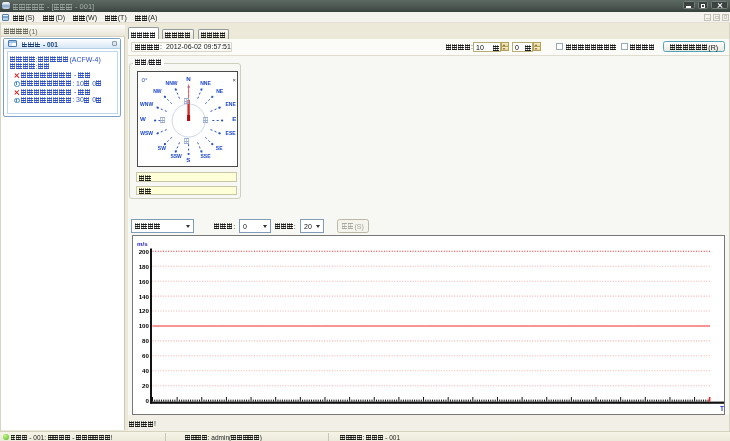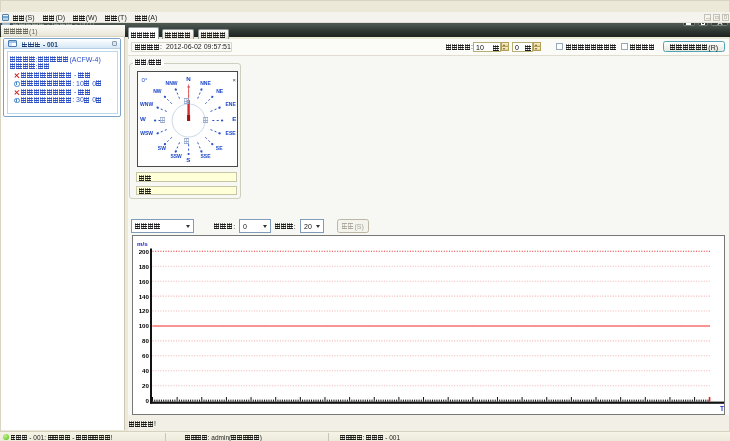--- a/index.html
+++ b/index.html
@@ -13,21 +13,21 @@
 repeating-linear-gradient(90deg,rgba(16,50,110,.6) 0 1px,transparent 1px 2.3px)}
 .kw{background:repeating-linear-gradient(0deg,rgba(165,175,170,.8) 0 1px,transparent 1px 2.35px),
 repeating-linear-gradient(90deg,rgba(165,175,170,.42) 0 1px,transparent 1px 2.3px)}
 .kg{background:repeating-linear-gradient(0deg,rgba(166,163,152,.9) 0 1px,transparent 1px 2.35px),
 repeating-linear-gradient(90deg,rgba(166,163,152,.5) 0 1px,transparent 1px 2.3px)}
 .kh{background:repeating-linear-gradient(0deg,rgba(95,95,82,.9) 0 1px,transparent 1px 2.2px),
 repeating-linear-gradient(90deg,rgba(95,95,82,.5) 0 1px,transparent 1px 2.15px)}
 .kp{background:repeating-linear-gradient(0deg,rgba(150,170,205,.95) 0 1px,transparent 1px 2.3px),
 repeating-linear-gradient(90deg,rgba(150,170,205,.65) 0 1px,transparent 1px 2.2px)}
 
-.titlebar{position:absolute;left:0;top:17px;width:730px;height:20px;
+.titlebar{position:absolute;left:0;top:0;width:730px;height:20px;
 background:linear-gradient(#5c6862 0%,#49544f 40%,#2b332f 75%,#1d2320 100%)}
 .appico{position:absolute;left:2px;top:2px;width:8px;height:7px;border-radius:2px;
 background:linear-gradient(#e8eef4 20%,#8aa8c8 55%,#c8d8e8);box-shadow:0 0 1px #222}
 .ttext{position:absolute;left:13px;top:2px;font-size:7.5px;color:#a8b0ab}
 .tbtn{position:absolute;top:1px;height:8px;background:#3a423f;border:1px solid #757d79;border-radius:1.5px}
 .gmin{position:absolute;left:2.5px;top:4px;width:5px;height:1.6px;background:#fff}
 .grest{position:absolute;left:2px;top:1.5px;width:4.5px;height:4.5px;border:1px solid #fff;border-top-width:1.6px}
 .gx1,.gx2{position:absolute;left:5.5px;top:3px;width:6px;height:1.4px;background:#fff}
 .gx1{transform:rotate(45deg)}.gx2{transform:rotate(-45deg)}
 

